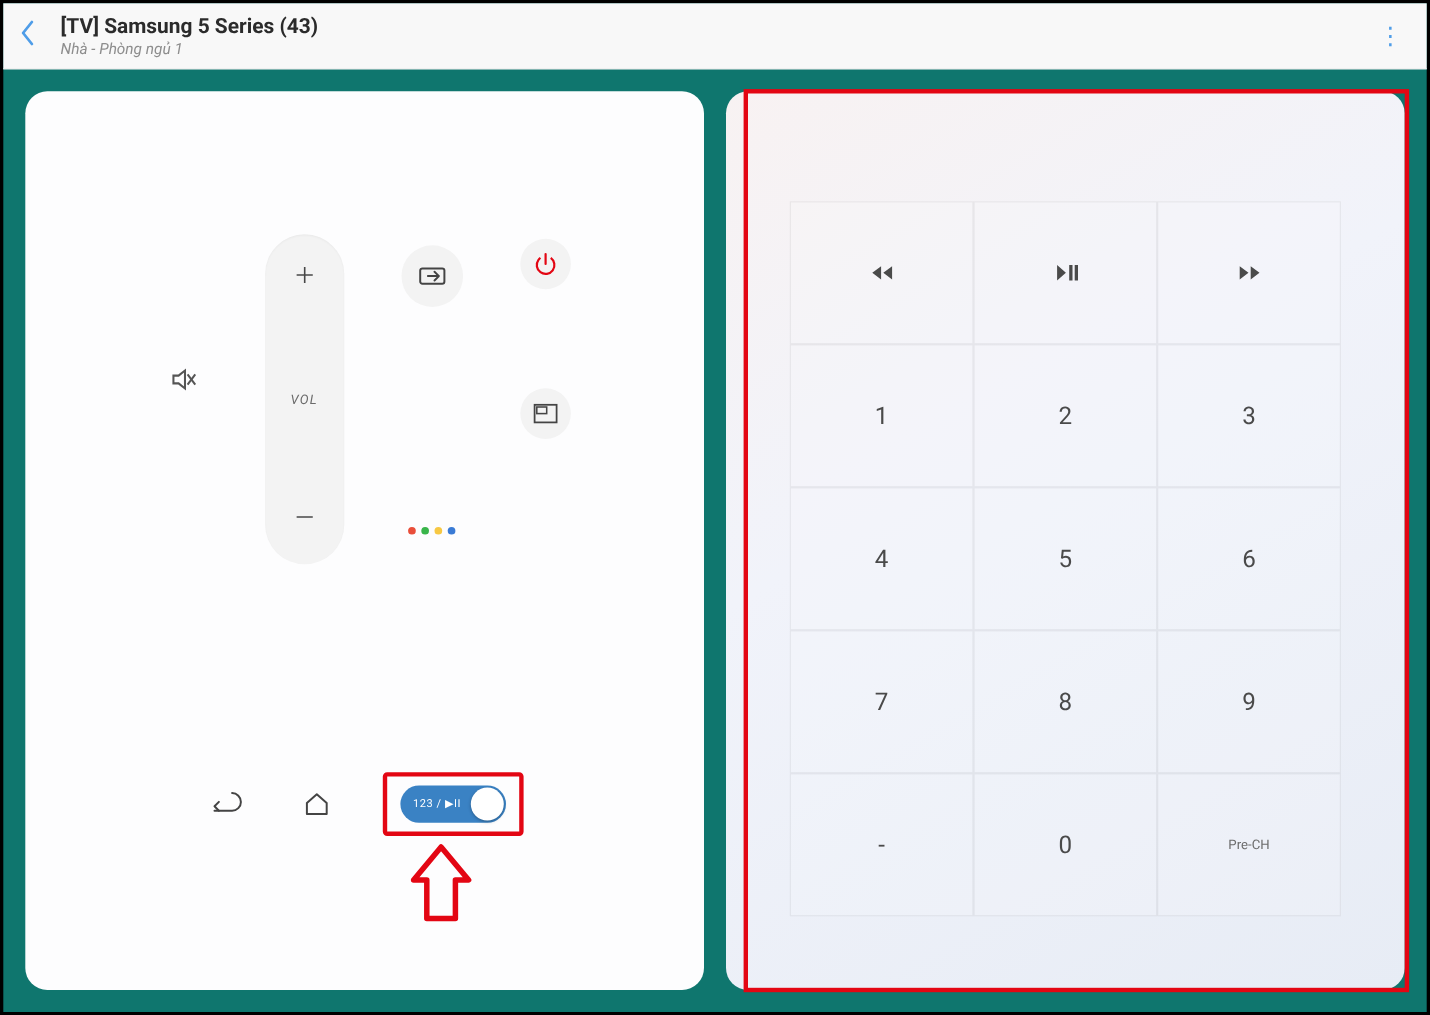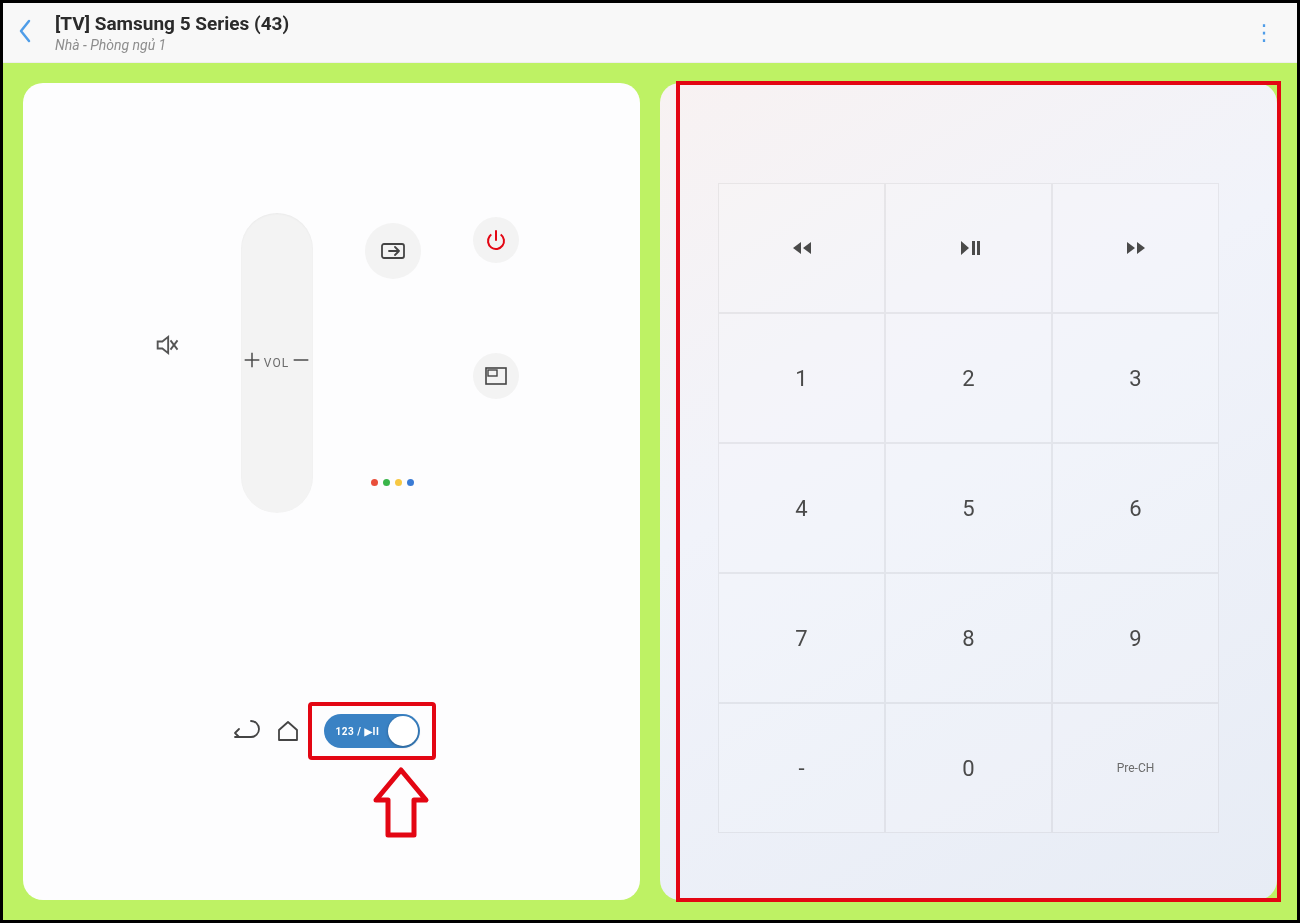--- a/index.html
+++ b/index.html
@@ -1,46 +1,46 @@
 <!DOCTYPE html>
 <html><head>
 <meta charset="utf-8">
 <style>
   *{box-sizing:border-box;margin:0;padding:0;font-family:-apple-system,BlinkMacSystemFont,"Segoe UI",Roboto,Arial,sans-serif;}
   body{background:#fff;}
-  .frame{border:3px solid #000;width:1300px;height:923px;position:relative;background:#bef264;}
+  .frame{border:3px solid #000;width:1300px;height:923px;position:relative;background:#0f766e;}
   .header{height:60px;background:#f8f8f8;border-bottom:1px solid #eee;display:flex;align-items:center;padding:0 14px;}
   .back{color:#4f9de8;font-size:26px;line-height:1;margin-right:24px;cursor:pointer;}
   .titles{display:flex;flex-direction:column;}
   .title{font-weight:700;font-size:19px;color:#2b2b2b;}
   .subtitle{font-size:14px;color:#8d8d8d;margin-top:2px;font-style:italic;}
   .more{font-size:22px;color:#4f9de8;margin-left:auto;cursor:pointer;padding:0 6px;letter-spacing:2px;}
   .content{display:flex;height:calc(100% - 60px);}
   .pane{flex:1;padding:20px;position:relative;}
   .card{background:#fdfdfe;border-radius:20px;height:100%;position:relative;overflow:hidden;}
   .card.right{background:linear-gradient(150deg,#f8f2f2 0%,#f1f3fa 40%,#e7ecf5 100%);}
   .highlight-right{position:absolute;inset:18px 16px 18px 16px;border:4px solid #e30613;pointer-events:none;}
 
   
   .remote-grid{position:absolute;left:0;right:0;top:130px;display:flex;justify-content:center;gap:52px;align-items:flex-start;}
   .col{display:flex;flex-direction:column;align-items:center;}
   .mute-btn{width:44px;height:44px;margin-top:110px;border-radius:50%;display:flex;align-items:center;justify-content:center;color:#555;cursor:pointer;}
-  .pill{width:72px;height:300px;background:#f3f3f3;border-radius:40px;display:flex;flex-direction:row;align-items:center;justify-content:space-between;padding:26px 0;color:#555;box-shadow:0 1px 2px rgba(0,0,0,0.04) inset;}
+  .pill{width:72px;height:300px;background:#f3f3f3;border-radius:40px;display:flex;flex-direction:column;align-items:center;justify-content:space-between;padding:26px 0;color:#555;box-shadow:0 1px 2px rgba(0,0,0,0.04) inset;font-style:italic;}
   .pill .plus,.pill .minus,.pill .chev{font-size:24px;color:#474747;cursor:pointer;}
   .pill .lbl{font-size:12px;letter-spacing:1px;color:#6b6b6b;}
   .mid-col{display:flex;flex-direction:column;align-items:center;gap:200px;margin-top:10px;}
   .src-btn{width:56px;height:56px;border-radius:50%;background:#f3f3f3;display:flex;align-items:center;justify-content:center;color:#444;cursor:pointer;}
   .dots{display:flex;gap:5px;}
   .dot{width:7px;height:7px;border-radius:50%;}
   .d1{background:#e94e3a;} .d2{background:#39b54a;} .d3{background:#f7c843;} .d4{background:#3a7bd5;}
   .right-col{display:flex;flex-direction:column;align-items:center;gap:90px;margin-top:4px;}
   .power{width:46px;height:46px;border-radius:50%;background:#f3f3f3;display:flex;align-items:center;justify-content:center;color:#e30613;cursor:pointer;}
   .sq-btn{width:46px;height:46px;border-radius:50%;background:#f3f3f3;display:flex;align-items:center;justify-content:center;color:#444;cursor:pointer;}
 
-  .bottom-row{position:absolute;left:0;right:0;bottom:140px;display:flex;justify-content:center;align-items:center;font-weight:bold;}
+  .bottom-row{position:absolute;left:0;right:0;bottom:140px;display:flex;justify-content:center;align-items:center;gap:40px;}
   .icon-btn{width:40px;height:40px;display:flex;align-items:center;justify-content:center;color:#444;cursor:pointer;}
   .toggle-box{border:4px solid #e30613;padding:8px 12px;border-radius:4px;}
   .toggle{width:96px;height:34px;border-radius:20px;background:#3a82c4;position:relative;display:flex;align-items:center;padding-left:12px;color:#fff;font-size:10px;cursor:pointer;letter-spacing:0.5px;}
   .toggle .knob{position:absolute;right:2px;top:2px;width:30px;height:30px;border-radius:50%;background:#fff;box-shadow:0 1px 3px rgba(0,0,0,0.3);}
   .big-arrow{position:absolute;left:50%;transform:translateX(34px);bottom:55px;pointer-events:none;}
 
   
   .keypad{position:absolute;left:58px;right:58px;top:100px;}
   .krow{display:flex;height:130px;}
   .kcell{flex:1;display:flex;align-items:center;justify-content:center;font-size:22px;color:#4a4a4a;border:1px solid rgba(0,0,0,0.06);cursor:pointer;background:rgba(255,255,255,0.15);}

